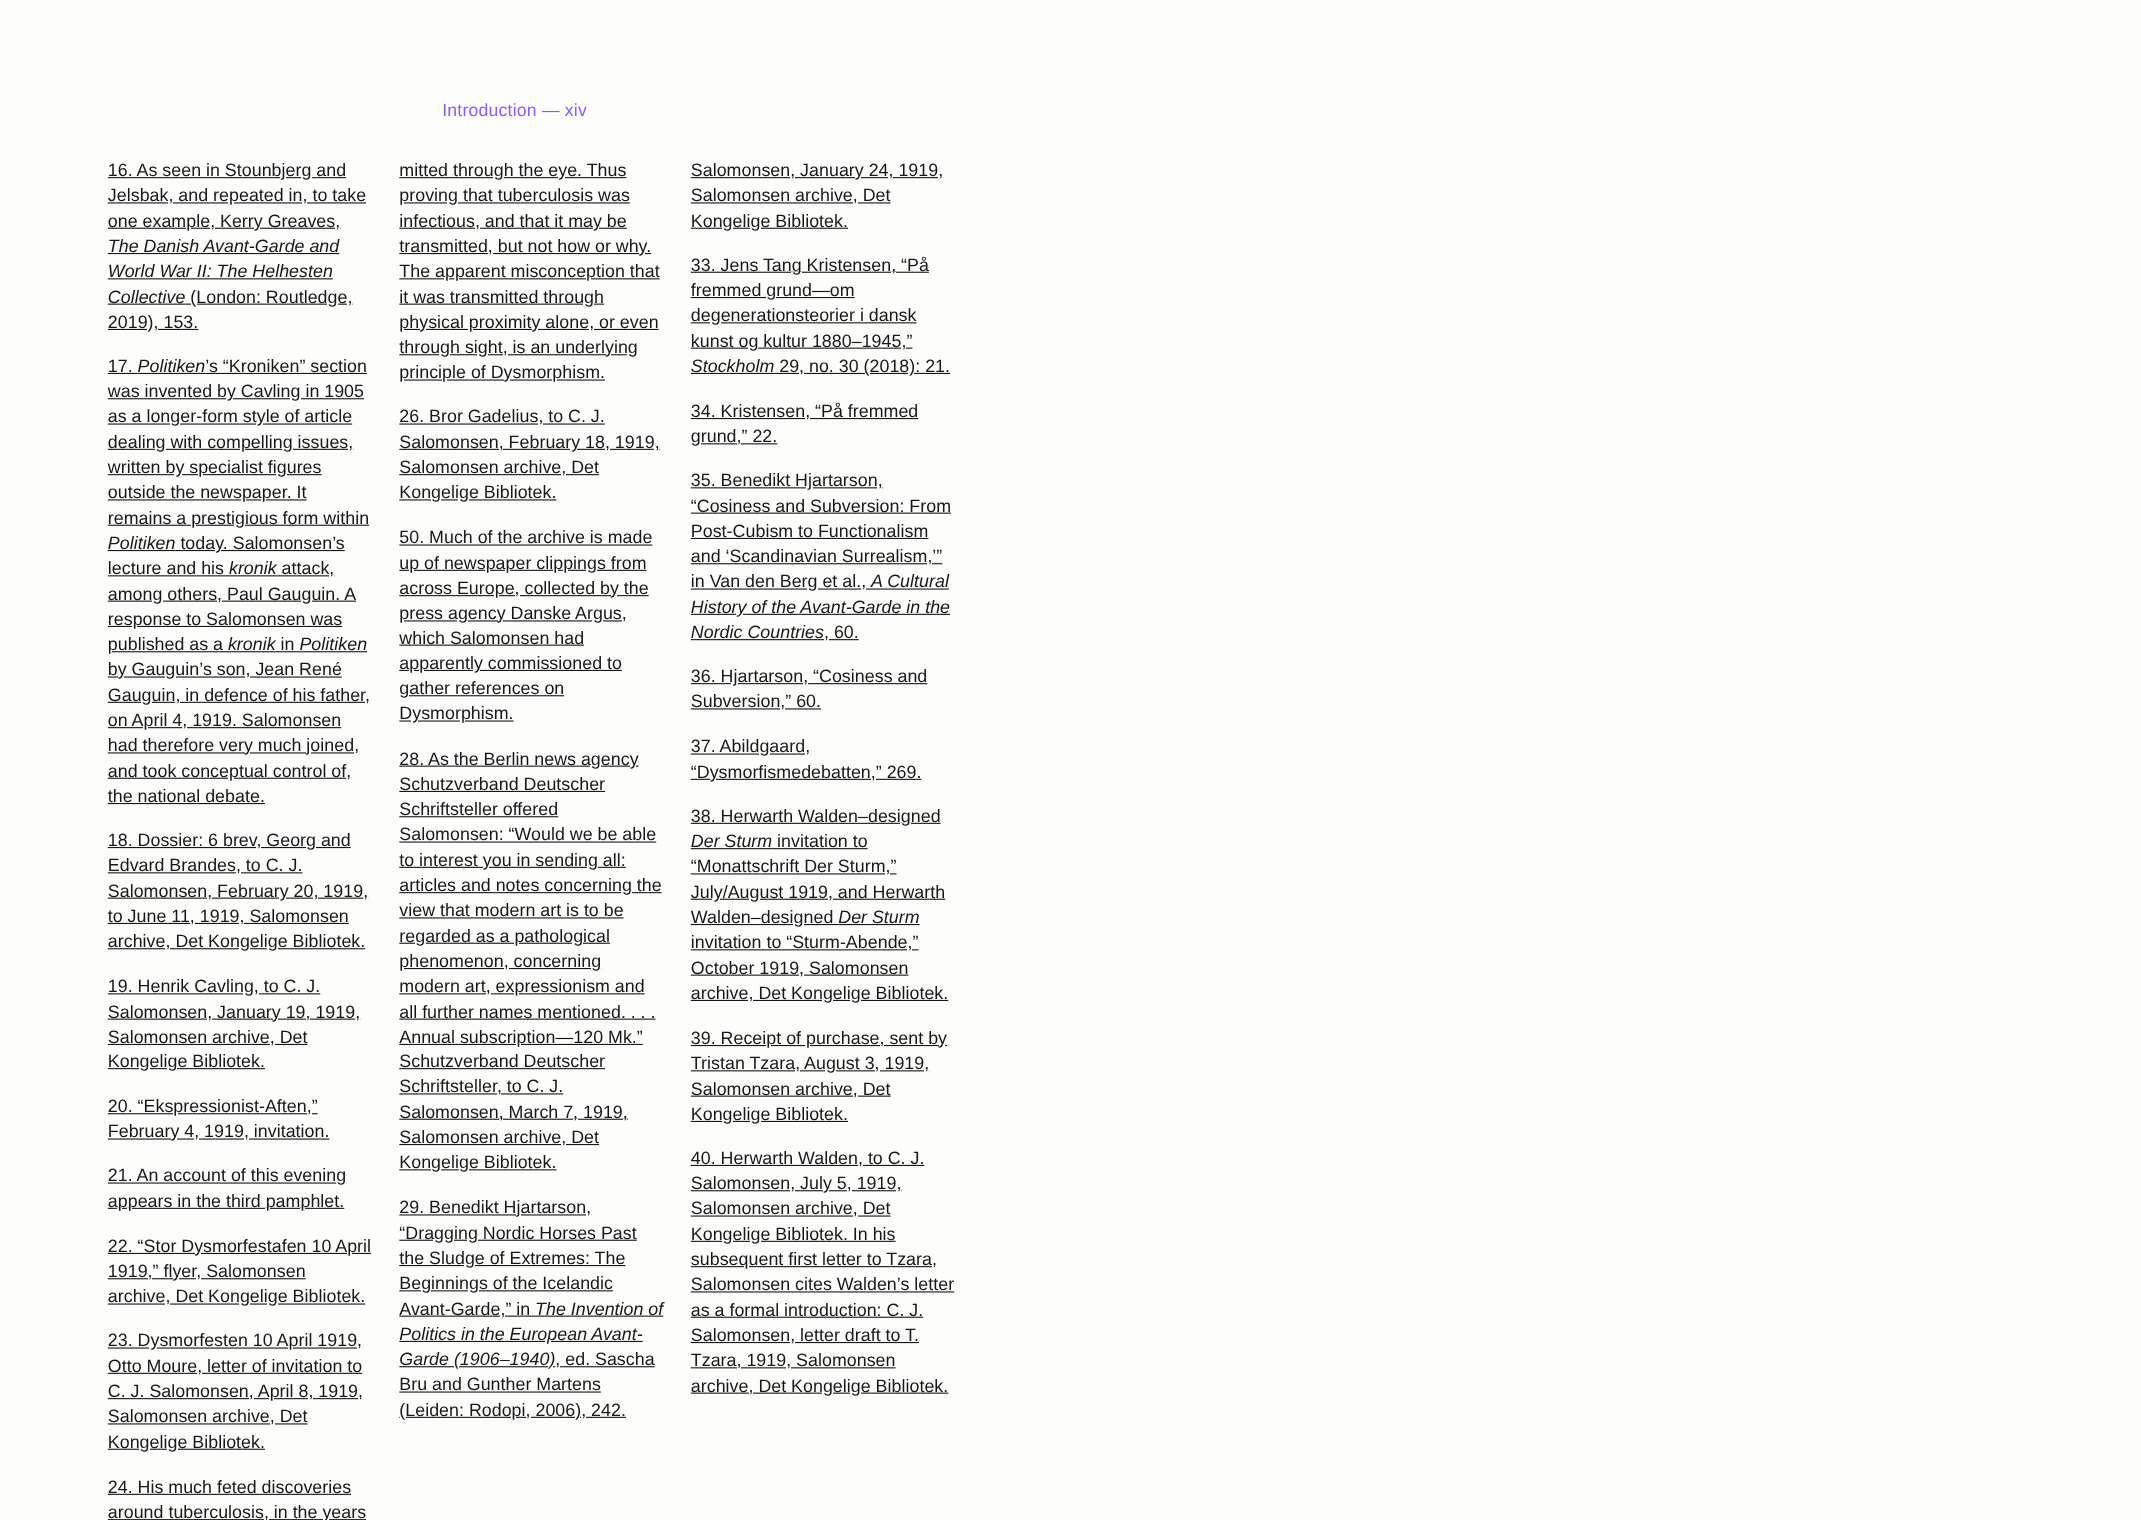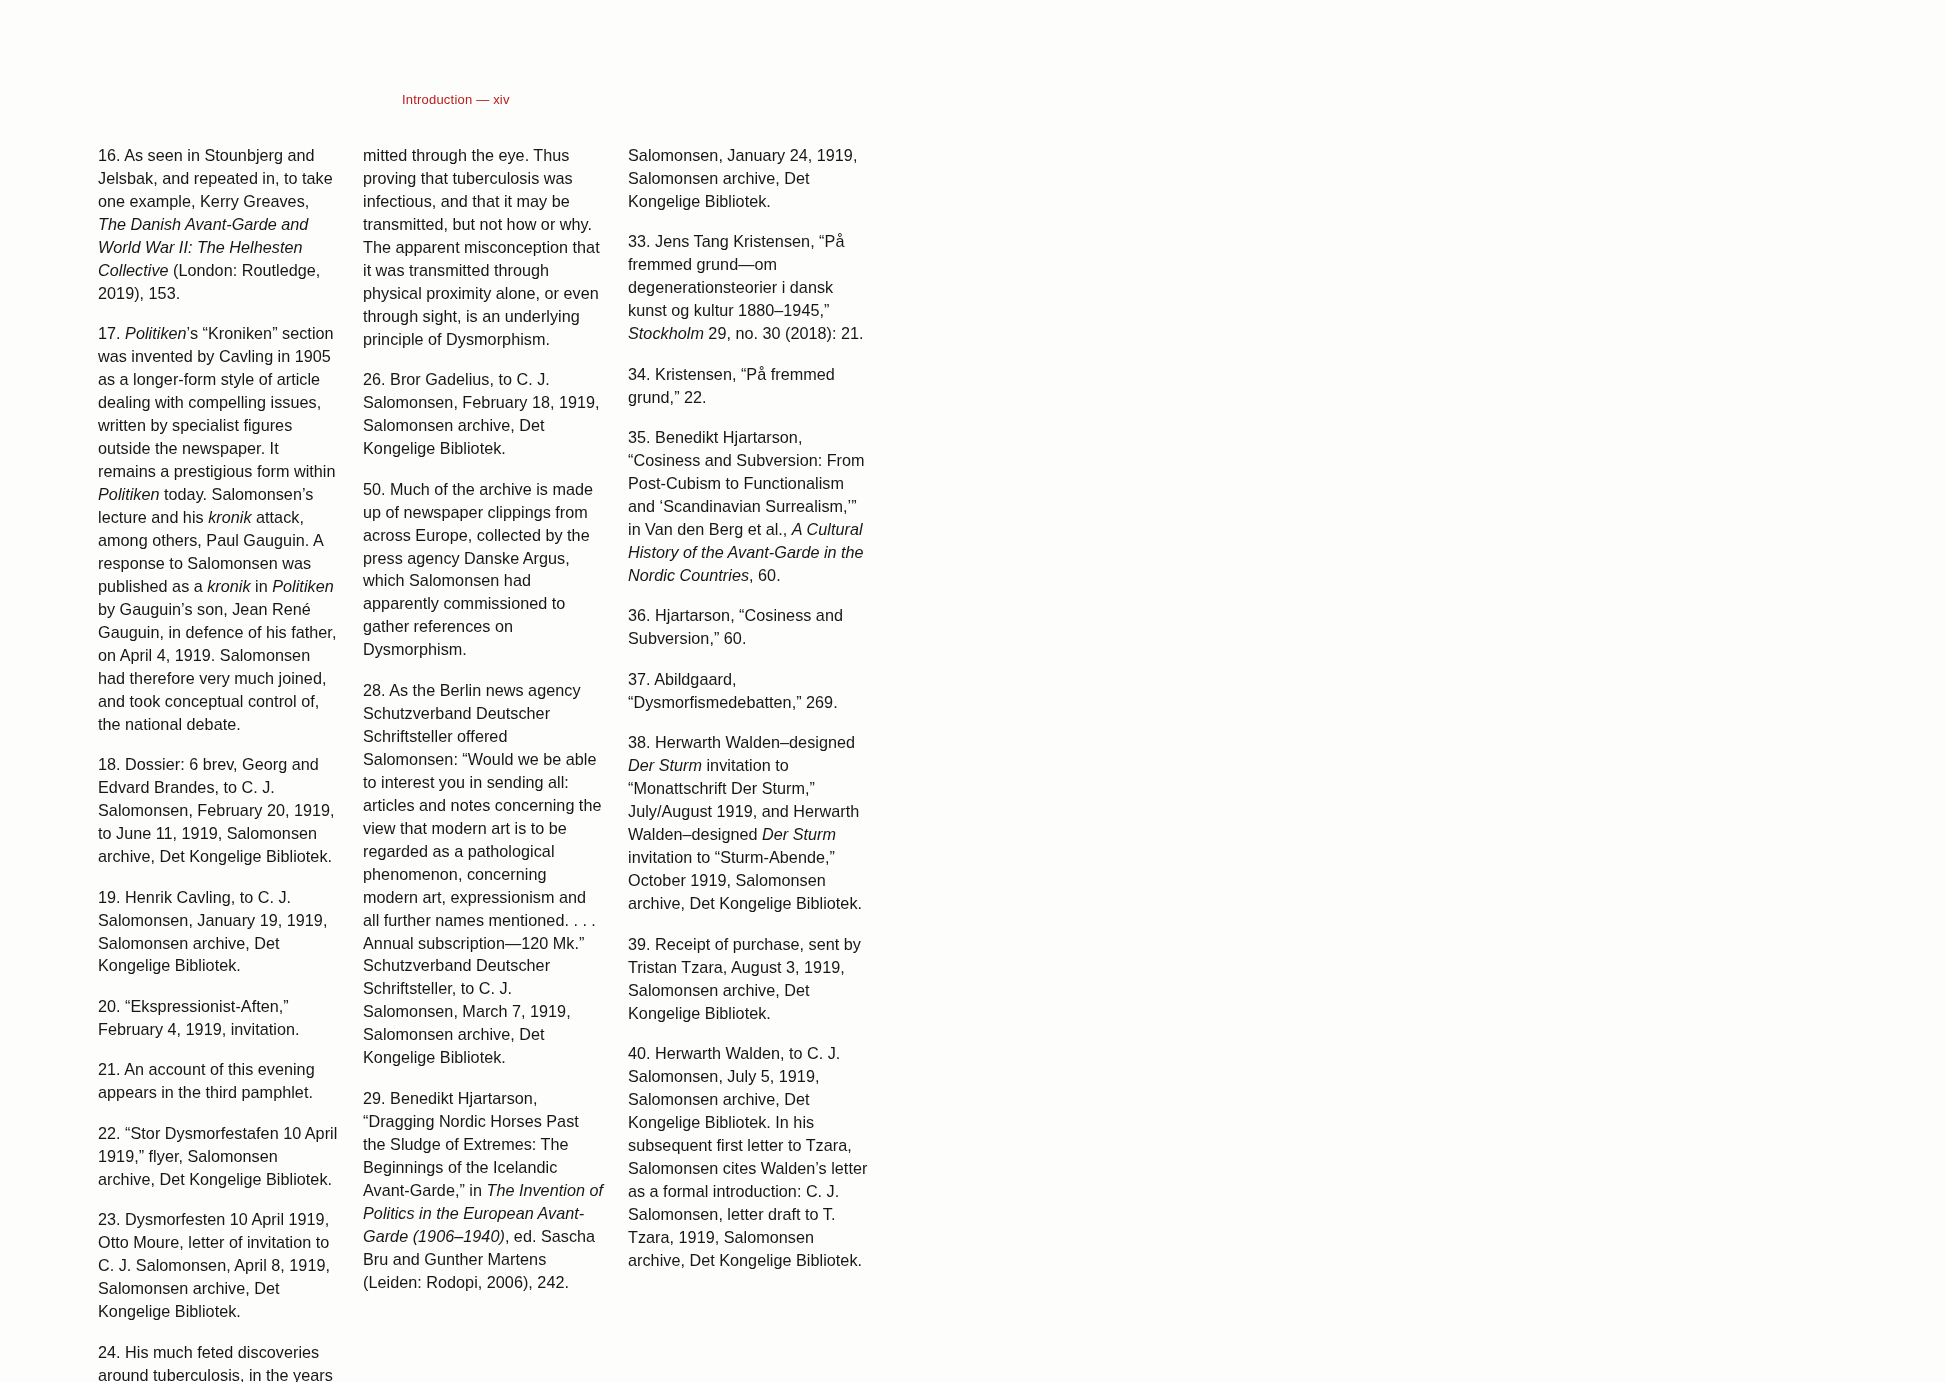--- a/index.html
+++ b/index.html
@@ -18,23 +18,23 @@
     position: relative;
     width: 1946px;
     height: 1382px;
     background: #fdfdfc;
     overflow: hidden;
   }
   .running-head {
     position: absolute;
     left: 402px;
     top: 92px;
-    font-size: 13px;
+    font-size: 16px;
     letter-spacing: 0.2px;
-    color: #b91c1c;
+    color: #8b5cf6;
   }
   .columns {
     position: absolute;
     left: 98px;
     top: 144px;
     width: 790px;
     display: flex;
     gap: 0px;
   }
   .col {
@@ -43,20 +43,21 @@
   }
   .col:last-child { margin-right: 0; }
   .note {
     font-size: 16.2px;
     line-height: 1.418;
     margin: 0 0 17.5px 0;
     text-align: left;
     color: #171717;
     letter-spacing: 0.04px;
     word-spacing: -0.1px;
+    text-decoration: underline;
   }
   .note:last-child { margin-bottom: 0; }
   i { font-style: italic; }
 </style>
 </head>
 <body>
 
 <div class="page">
 
   <div class="running-head">Introduction — xiv</div>

